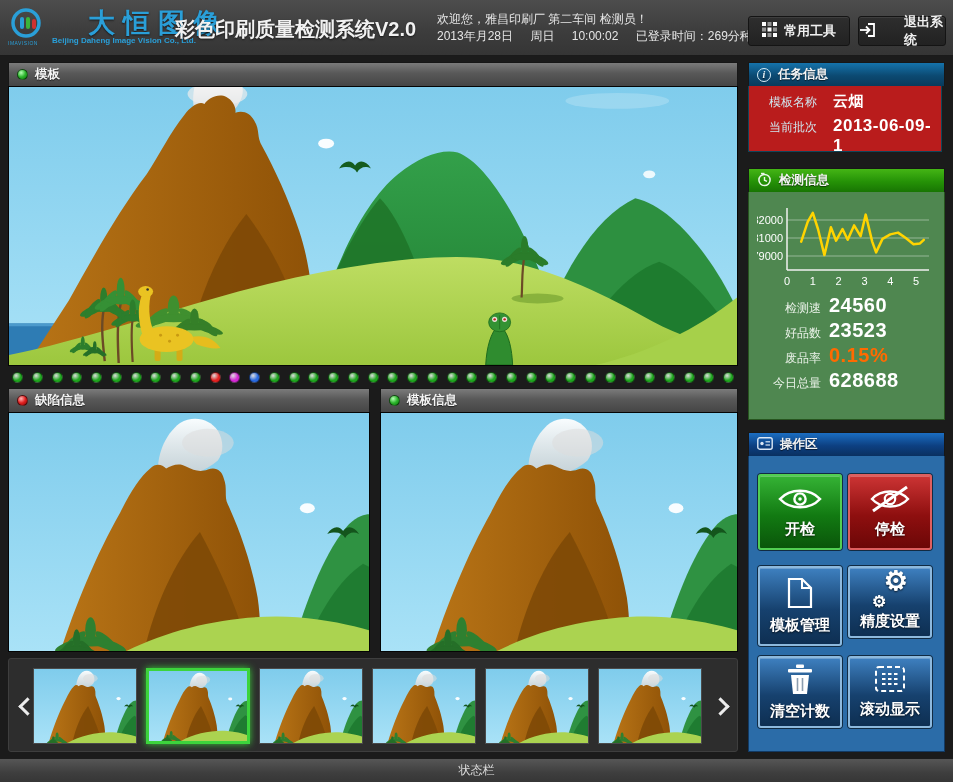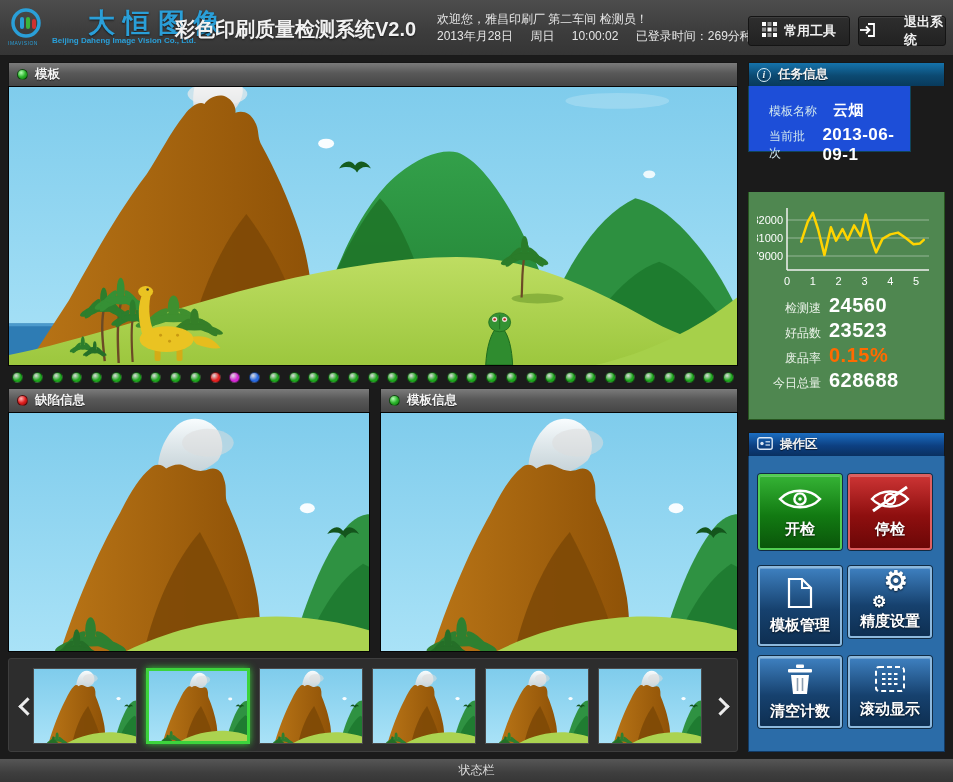--- a/index.html
+++ b/index.html
@@ -61,22 +61,22 @@
   .chev-left  { left:12px;  transform:rotate(45deg); }
   .chev-right { right:10px; transform:rotate(225deg); }
 
   
   .status-bar { position:absolute; left:0; top:758px; width:953px; height:24px;
     background:linear-gradient(180deg,#565656 0%,#3e3e3e 60%,#363636 100%);
     border-top:1px solid #1c1c1c; display:flex; align-items:center; justify-content:center;
     color:#dcdcdc; font-size:12px; }
 
   
-  .task-body { position:absolute; left:748px; top:86px; width:163px; height:66px;
-    background:#1d4ed8; border:1px solid #10455a; border-top:none; padding:15px 0 0 20px; }
+  .task-body { position:absolute; left:748px; top:86px; width:194px; height:66px;
+    background:#b91c1c; border:1px solid #10455a; border-top:none; padding:6px 0 0 20px; }
   .task-row { display:flex; align-items:baseline; margin-bottom:5px; }
   .task-label { font-size:12px; color:#cfe5ee; width:56px; margin-right:8px; }
   .task-val { font-size:15px; color:#ffffff; font-weight:bold; letter-spacing:.5px; }
   .task-val.big { font-size:17px; }
 
   .detect-body { position:absolute; left:748px; top:192px; width:197px; height:228px;
     background:#4f8750; border:1px solid #27551f; border-top:none; }
   #detect-chart { position:absolute; left:8px; top:8px; }
   .stats { position:absolute; left:0; top:102px; width:197px; }
   .stat-row { display:flex; align-items:baseline; height:25px; }
@@ -390,20 +390,30 @@
     <div class="task-row">
       <span class="task-label">模板名称</span>
       <span class="task-val">云烟</span>
     </div>
     <div class="task-row">
       <span class="task-label">当前批次</span>
       <span class="task-val big">2013-06-09-1</span>
     </div>
   </div>
 
+  <div class="panel-hd hd-green" style="left:748px; top:168px; width:197px;">
+    <span>
+      <svg width="15" height="15" viewBox="0 0 15 15">
+        <circle cx="7.5" cy="8" r="5.6" fill="none" stroke="#eaf6ea" stroke-width="1.5"></circle>
+        <path d="M7.5,5 L7.5,8.2 L10,9.3" fill="none" stroke="#eaf6ea" stroke-width="1.4"></path>
+        <path d="M4,1.5 L7.5,1.5" stroke="#eaf6ea" stroke-width="1.4"></path>
+      </svg>
+    </span>
+    <span>检测信息</span>
+  </div>
   <div class="detect-body">
     <svg id="detect-chart" width="182" height="94">
         <line x1="30" y1="20" x2="172" y2="20" stroke="rgba(255,255,255,.4)" stroke-width="1"></line>
         <text x="26" y="24" text-anchor="end" font-size="11" fill="#ffffff">82000</text>
         <line x1="30" y1="38" x2="172" y2="38" stroke="rgba(255,255,255,.4)" stroke-width="1"></line>
         <text x="26" y="42" text-anchor="end" font-size="11" fill="#ffffff">81000</text>
         <line x1="30" y1="56" x2="172" y2="56" stroke="rgba(255,255,255,.4)" stroke-width="1"></line>
         <text x="26" y="60" text-anchor="end" font-size="11" fill="#ffffff">79000</text>
         <line x1="30" y1="8" x2="30" y2="70" stroke="#f0f0f0" stroke-width="1.5"></line>
         <line x1="30" y1="70" x2="172" y2="70" stroke="#f0f0f0" stroke-width="1.5"></line>

